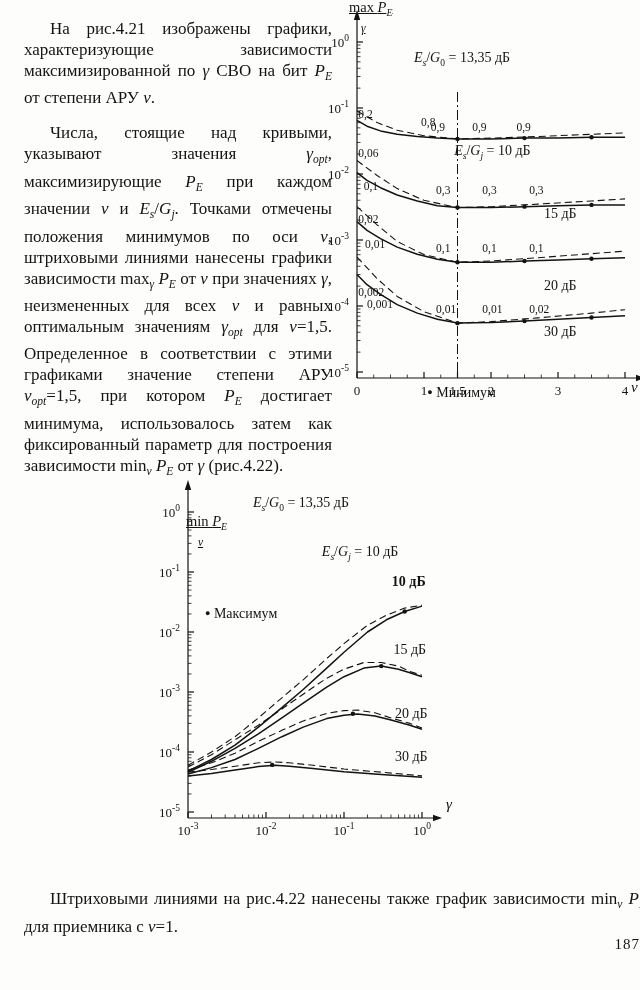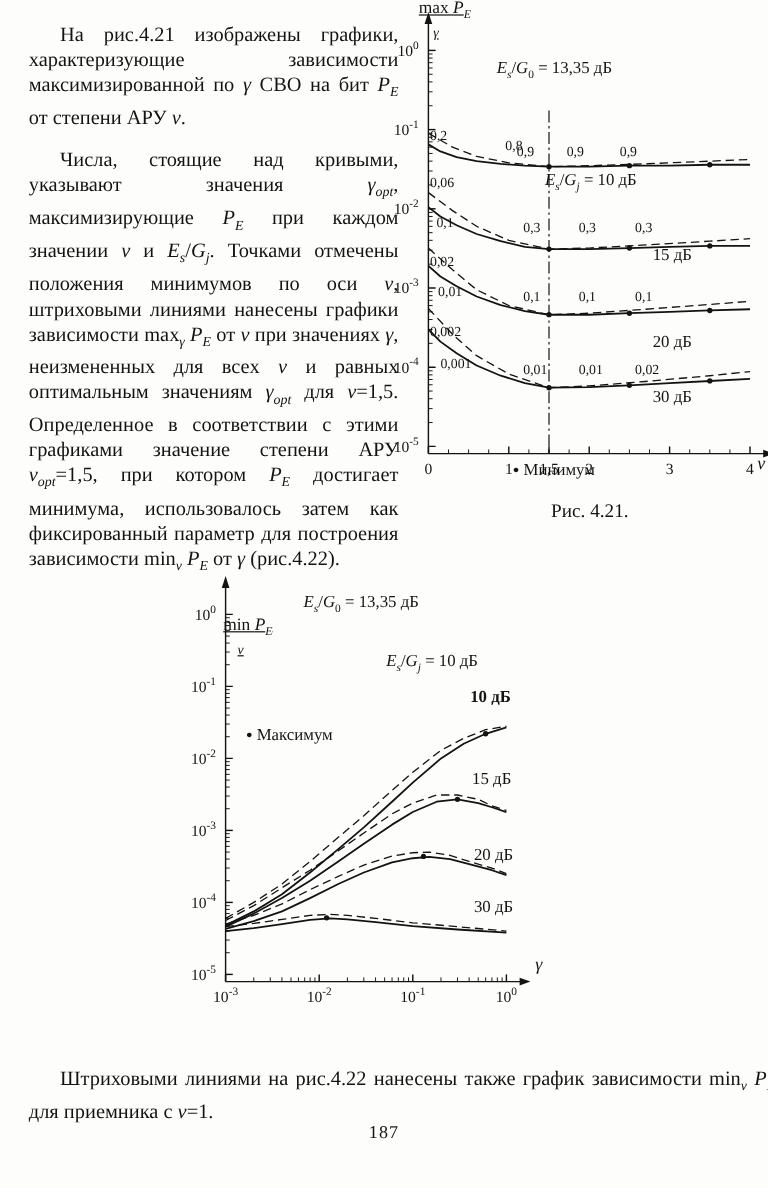--- a/index.html
+++ b/index.html
@@ -2,21 +2,21 @@
 <html><head>
 <meta charset="utf-8">
 <style>
   html,body{margin:0;padding:0;}
   body{width:640px;height:990px;background:#f3f2ee;}
   .page{position:relative;width:640px;height:990px;background:#fdfdfb;color:#131313;
         font-family:"Liberation Serif",serif;overflow:hidden;}
   .text-col{position:absolute;left:10px;top:4px;width:336px;font-size:17px;line-height:21px;text-align:justify;}
   .para{margin:14px;text-indent:26px;text-align:justify;}
   .bottom-para{position:absolute;left:10px;top:874px;width:622px;font-size:17px;line-height:22px;}
-  .page-number{position:absolute;left:0;top:936px;width:100%;text-align:center;font-size:15px;letter-spacing:1px;}
+  .page-number{position:absolute;left:0;top:936px;width:100%;text-align:right;font-size:15px;letter-spacing:1px;}
   sub{font-size:68%;}
   .fig{position:absolute;margin:0;}
   .fig421{left:305px;top:0;width:335px;}
   .fig422{left:130px;top:478px;width:340px;}
   .chart{position:relative;}
   .chart svg{display:block;}
   .caption{font-size:16px;text-align:center;margin-top:6px;}
   .fig421 .caption{padding-left:38px;}
   
   .ax{stroke:#131313;stroke-width:1.2;fill:none;}
@@ -164,29 +164,28 @@
         <div class="pl" style="left: 53.34px; top: 159px;">0,06</div>
         <div class="pl" style="left: 58.7px; top: 192.198px;">0,1</div>
         <div class="pl" style="left: 131.06px; top: 196.258px;">0,3</div>
         <div class="pl" style="left: 177.29px; top: 196.258px;">0,3</div>
         <div class="pl" style="left: 224.19px; top: 196.258px;">0,3</div>
         <div class="pl" style="left: 53.34px; top: 224.79px;">0,02</div>
         <div class="pl" style="left: 60.04px; top: 249.817px;">0,01</div>
         <div class="pl" style="left: 131.06px; top: 253.702px;">0,1</div>
         <div class="pl" style="left: 177.29px; top: 253.702px;">0,1</div>
         <div class="pl" style="left: 224.19px; top: 253.702px;">0,1</div>
-        <div class="pl" style="left: 53.34px; top: 283px; font-family: Liberation Serif, serif;">0,002</div>
+        <div class="pl" style="left: 53.34px; top: 298px; font-family: Liberation Serif, serif;">0,002</div>
         <div class="pl" style="left: 62.05px; top: 309.992px;">0,001</div>
         <div class="pl" style="left: 131.06px; top: 315.021px;">0,01</div>
         <div class="pl" style="left: 177.29px; top: 315.021px;">0,01</div>
         <div class="pl" style="left: 224.19px; top: 315.021px;">0,02</div>
         <div class="ylab" style="left: 44px; top: 0px;">max <i>P<sub>E</sub></i><br><i class="uns">γ</i></div>
         <div class="xlab" style="left: 326px; top: 379px;"><i>ν</i></div>
       </div>
-    <figcaption class="caption">Рис. 4.21.</figcaption>
   </figure>
 
   <figure class="fig fig422">
     <div class="chart" id="chart-fig422" style="width: 340px; height: 372px;">
         <svg width="340" height="372">
           <line x1="58" y1="10" x2="58" y2="340" class="ax"></line>
           <path d="M54.8 12 L61.2 12 L58 2 Z" class="arr"></path>
           <line x1="58" y1="340" x2="304" y2="340" class="ax"></line>
           <path d="M303 336.8 L303 343.2 L312 340 Z" class="arr"></path>
           <line x1="58" y1="34" x2="64" y2="34" class="ax"></line>

